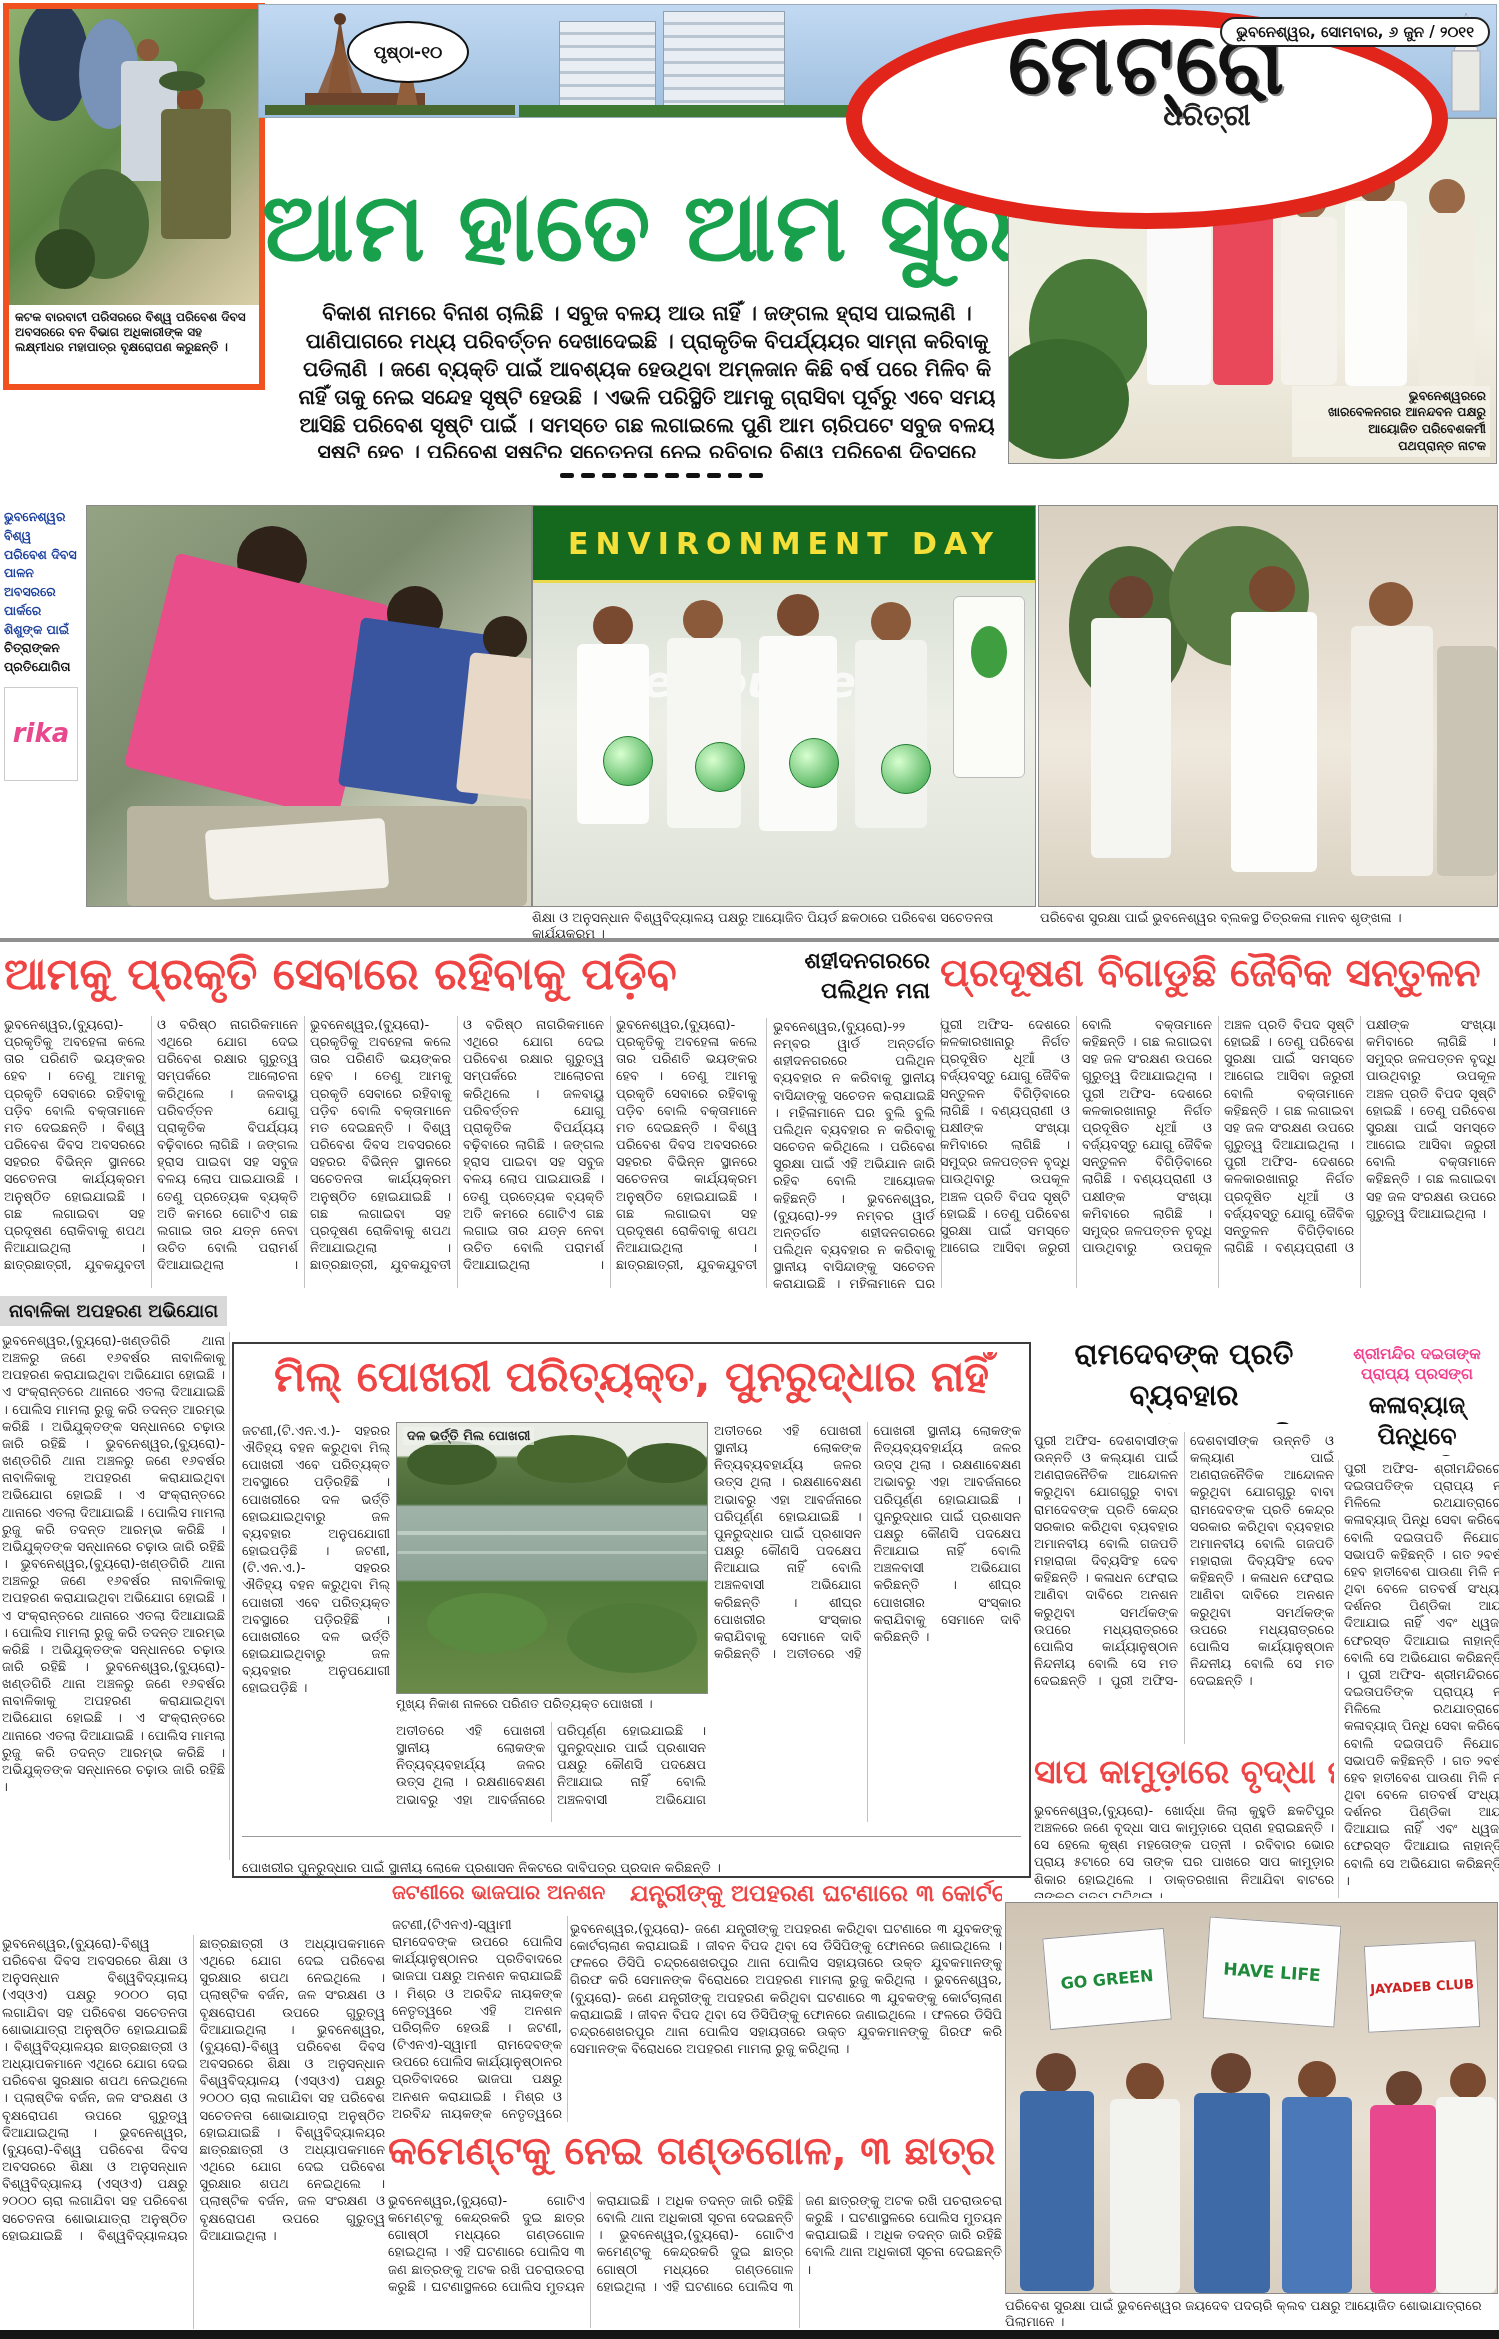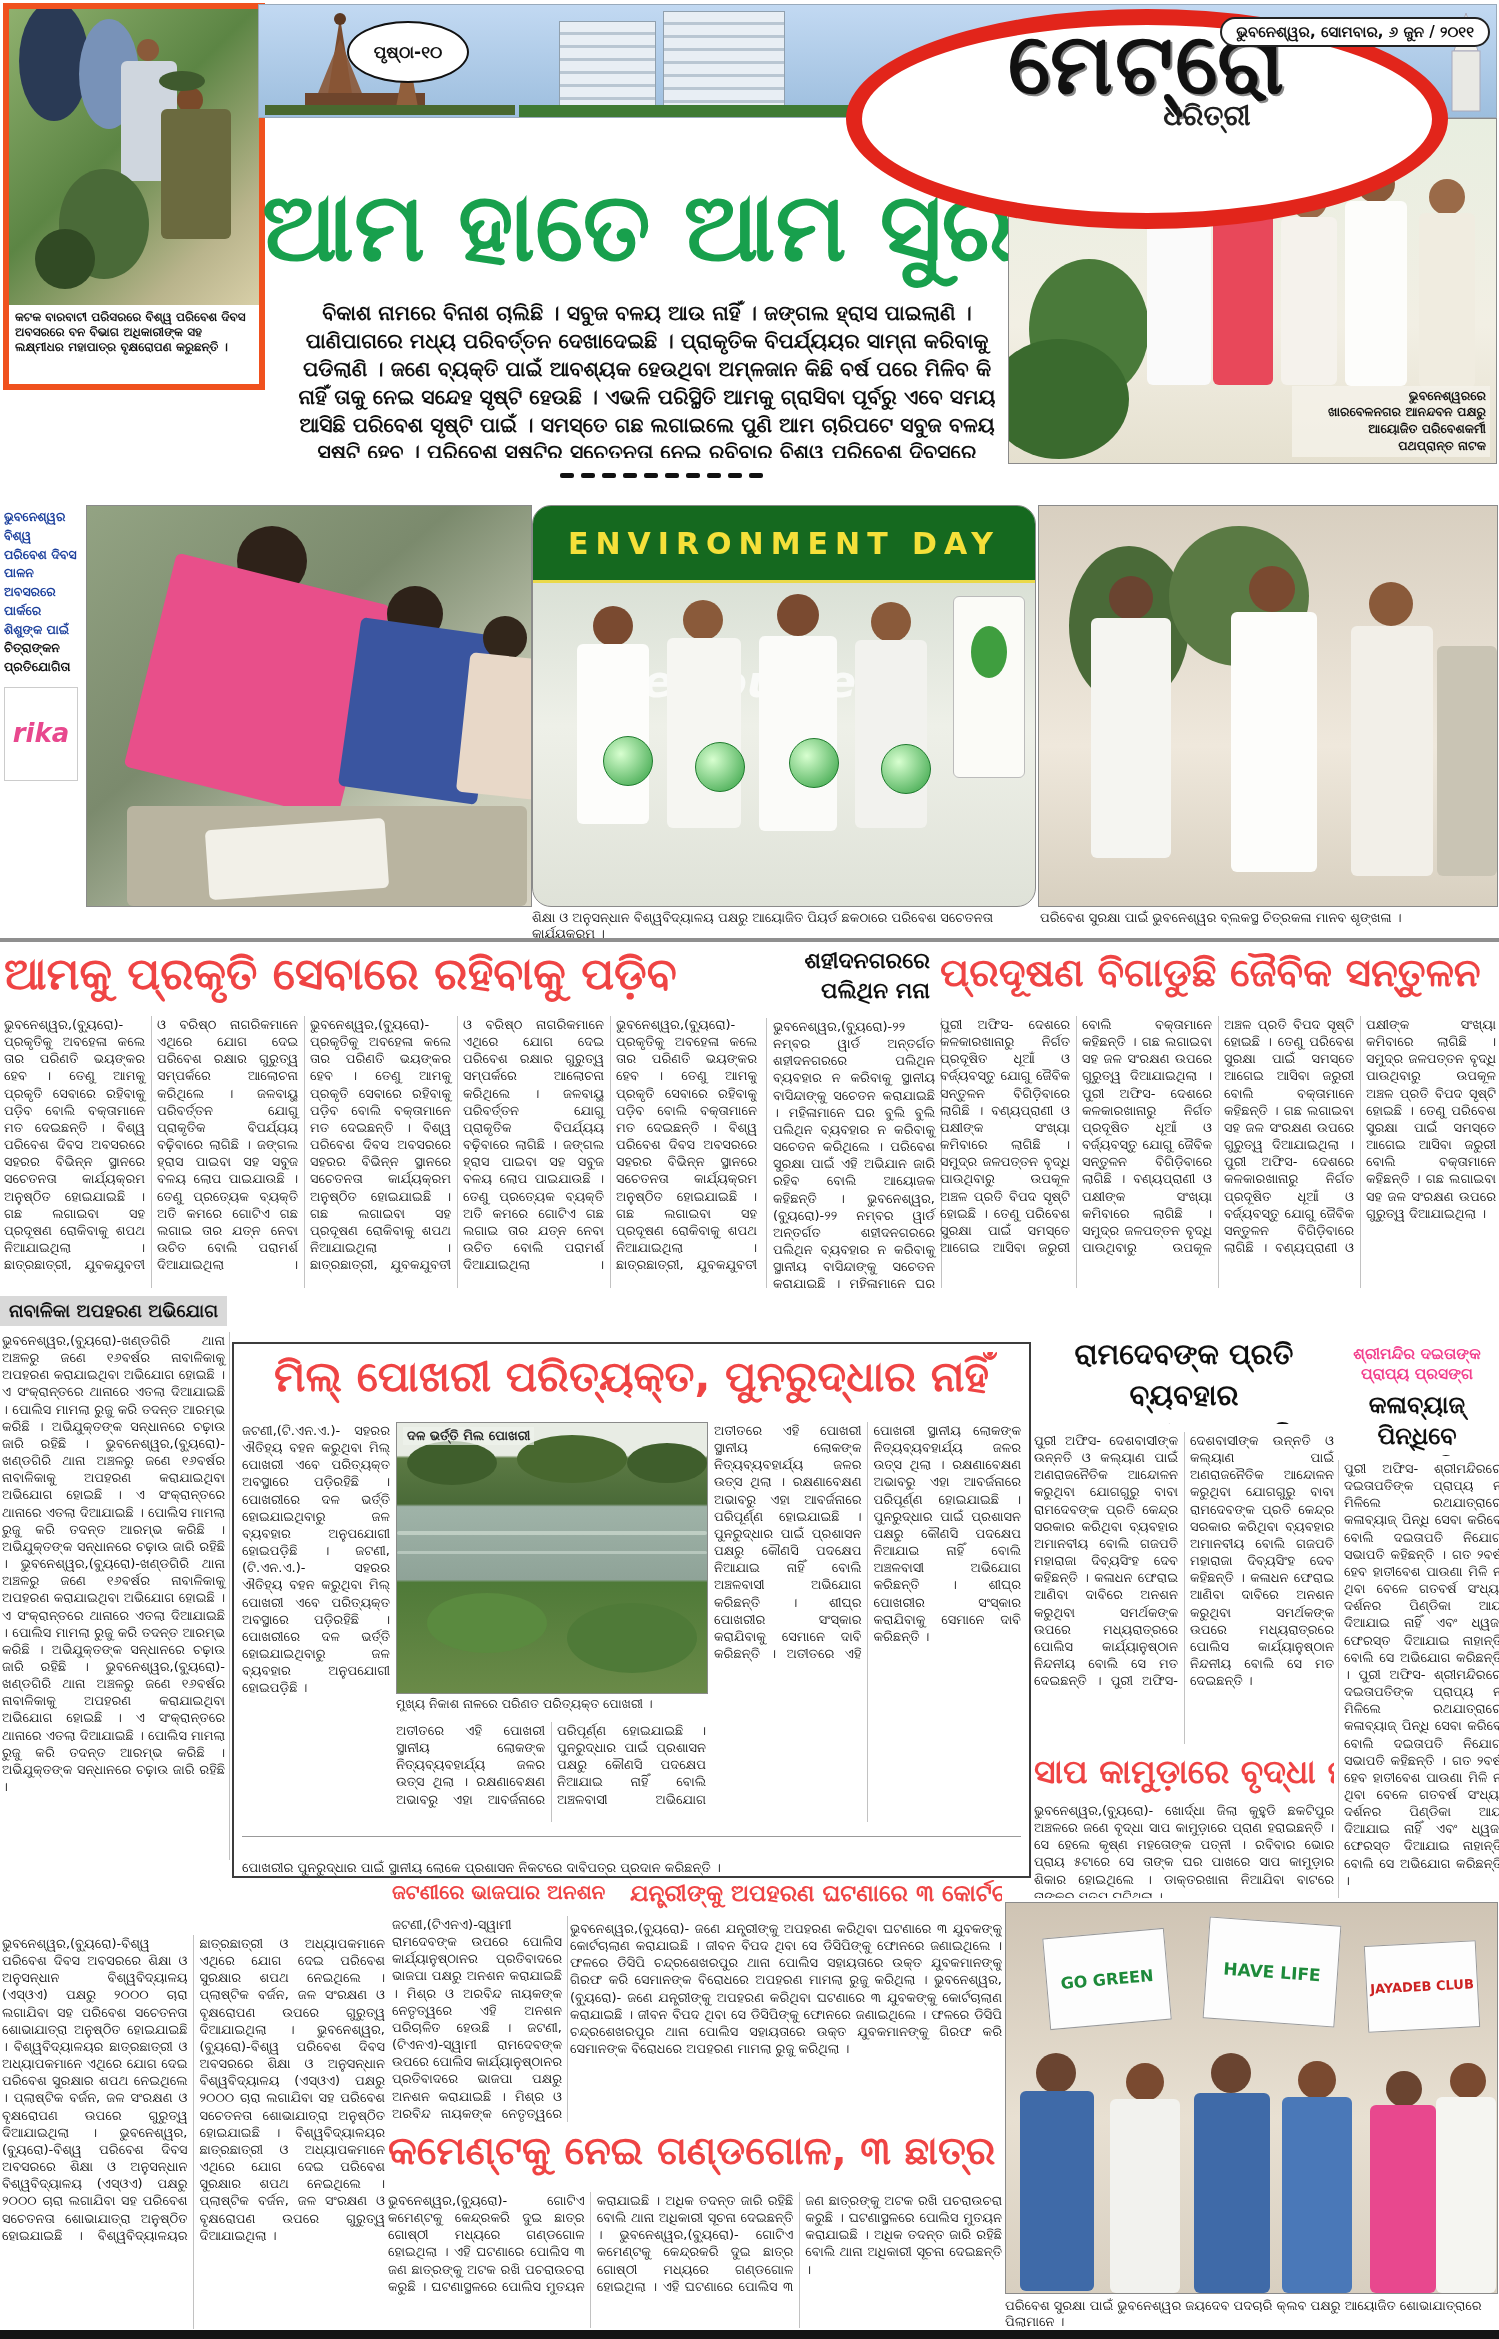--- a/index.html
+++ b/index.html
@@ -140,21 +140,21 @@
     <div class="blob" style="left:150px;top:20px;width:70px;height:70px;background:#2e2219;"></div>
     <div class="rectblob" style="left:60px;top:70px;width:220px;height:220px;background:#e84f8a;transform:rotate(14deg);"></div>
     <div class="blob" style="left:300px;top:80px;width:56px;height:56px;background:#2e2219;"></div>
     <div class="rectblob" style="left:262px;top:120px;width:140px;height:170px;background:#3a55a0;transform:rotate(8deg);"></div>
     <div class="blob" style="left:396px;top:110px;width:44px;height:44px;background:#32261b;"></div>
     <div class="rectblob" style="left:376px;top:150px;width:80px;height:140px;background:#e8d8c8;transform:rotate(6deg);"></div>
     <div class="rectblob" style="left:40px;top:300px;width:400px;height:100px;background:#b9b4a0;"></div>
     <div class="rectblob" style="left:120px;top:318px;width:180px;height:70px;background:#f2f0e8;transform:rotate(-4deg);"></div>
   </div>
 
-  <div class="photo" style="left:532px;top:505px;width:502px;height:400px;background:linear-gradient(#cfd8cc,#eef0e8 55%,#dfe2d8);border-radius:19px;">
+  <div class="photo" style="left:532px;top:505px;width:502px;height:400px;background:linear-gradient(#cfd8cc,#eef0e8 55%,#dfe2d8);">
     <div style="position:absolute;left:0;top:0;width:100%;height:74px;background:#15691f;border-bottom:3px solid #ead94a;display:flex;align-items:center;justify-content:center;">
       <span style="color:#f5e03a;font-weight:bold;font-size:30px;letter-spacing:7px;white-space:nowrap;">ENVIRONMENT DAY</span>
     </div>
     <div style="position:absolute;left:110px;top:150px;font-size:44px;color:rgba(255,255,255,.75);font-weight:bold;font-style:italic;">e yourse</div>
     <div class="rectblob" style="left:420px;top:90px;width:70px;height:180px;background:#fbfbf7;border:1px solid #bbb;"></div>
     <div class="blob" style="left:438px;top:120px;width:36px;height:52px;background:#3f9e3f;"></div>
     <div class="blob" style="left:60px;top:100px;width:40px;height:40px;background:#7a4a30;"></div>
     <div class="rectblob" style="left:44px;top:138px;width:72px;height:180px;background:#fdfdfb;"></div>
     <div class="blob" style="left:150px;top:94px;width:40px;height:40px;background:#8a5a3a;"></div>
     <div class="rectblob" style="left:134px;top:132px;width:74px;height:190px;background:#f6f6f2;"></div>

